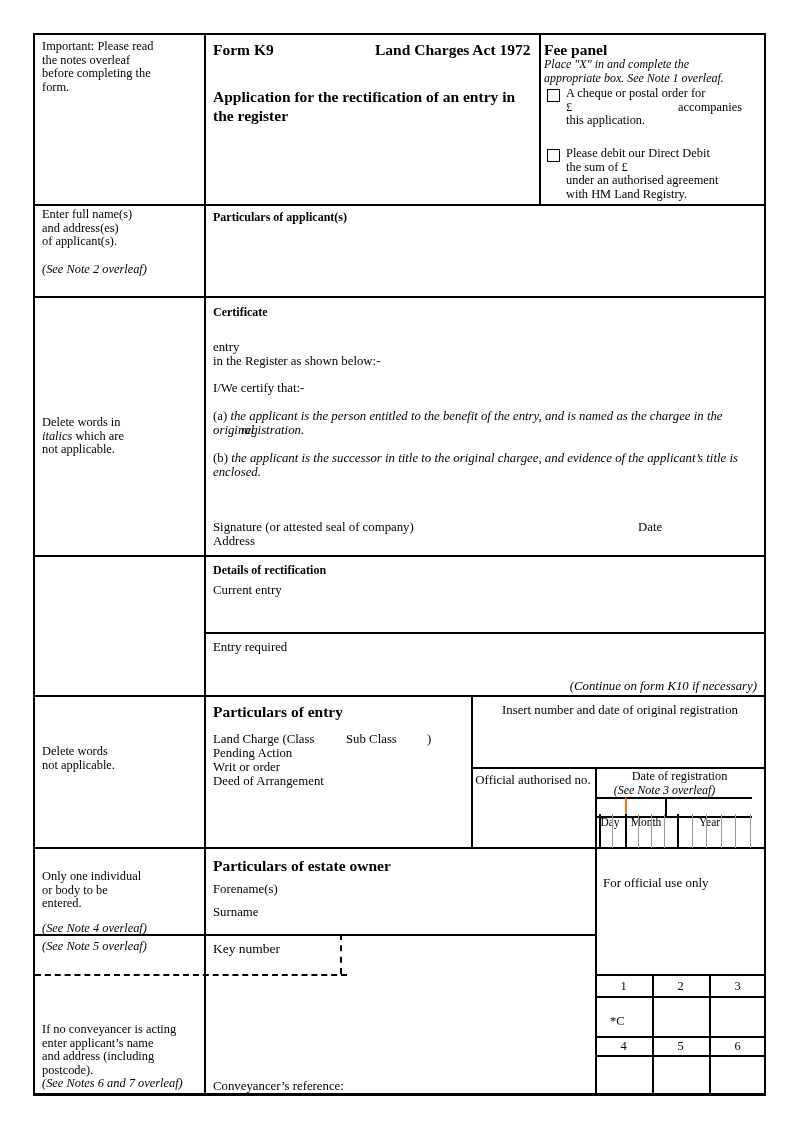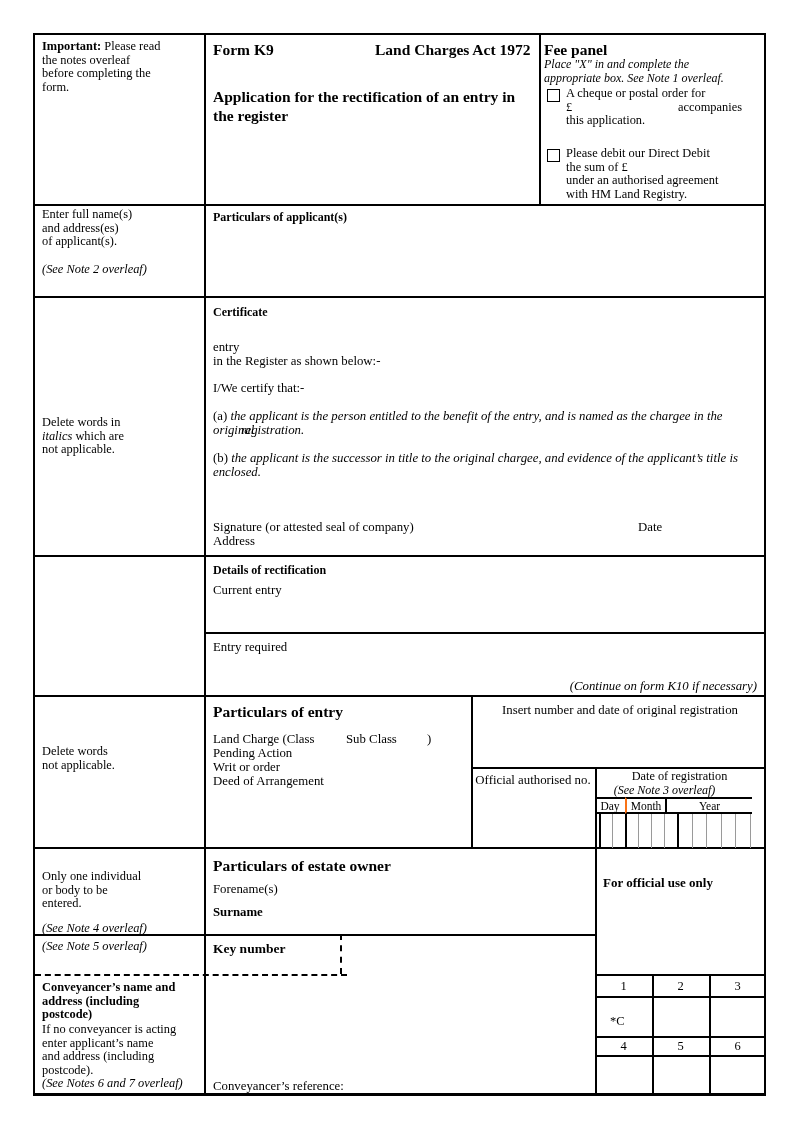--- a/index.html
+++ b/index.html
@@ -4,31 +4,31 @@
 <style>
   html,body{margin:0;padding:0;background:#fff}
   body{width:800px;height:1130px;position:relative;font-family:"Liberation Serif",serif;color:#000;-webkit-font-smoothing:antialiased}
   .form{position:absolute;left:33px;top:33px;width:729px;height:1058px;border:2px solid #000;border-bottom-width:3px;background:#fff}
   .t{position:absolute}
   .vl{position:absolute;width:2px;background:#000}
   .hl{position:absolute;height:2px;background:#000}
   .hl1{position:absolute;height:2px;background:#000}
   .dashh{position:absolute;border-top:2px dashed #000}
   .dashv{position:absolute;border-left:2px dashed #000}
-  .b{font-weight:bold}
+  .b{font-weight:normal}
   .i{font-style:italic}
   .pre{white-space:pre-line}
   .note{font-size:12.4px;line-height:13.6px}
   .body{font-size:12.8px;line-height:14px}
   .h1{font-size:15.5px;font-weight:bold;line-height:19px}
   .h2{font-size:12px;font-weight:bold}
   .checkbox{position:absolute;width:11px;height:11px;border:1.5px solid #000;background:#fff;box-sizing:content-box}
   .feeline{display:flex;justify-content:space-between;width:176px}
   .drow{position:absolute;display:flex}
-  .dhead{box-sizing:border-box;border-top:2px solid #000;border-bottom:2px solid #000;font-size:11.5px;text-align:center;line-height:13px;padding-top:1px}
+  .dhead{box-sizing:border-box;border-top:2px solid #000;border-bottom:2px solid #000;font-size:11.5px;text-align:center;line-height:13px;padding-top:17px}
   .dcell{box-sizing:border-box;height:34px;border-left:1px solid #9a9a9a}
   .dcell.dark{border-left:2px solid #000}
   .gridnum{position:absolute;width:57px;text-align:center;font-size:12.5px}
   .fill{position:absolute;background:transparent}
   .hang{padding-left:28px}
 </style>
 </head>
 <body>
 
 <div class="form">
@@ -64,23 +64,20 @@
 
   <div class="t note pre" style="left:7px;top:710px;width:150px">Delete words
 not applicable.</div>
 
   <div class="t note pre" style="left:7px;top:835px;width:150px">Only one individual
 or body to be
 entered.</div>
   <div class="t note i" style="left:7px;top:887px;width:150px">(See Note 4 overleaf)</div>
   <div class="t note i" style="left:7px;top:905px;width:150px">(See Note 5 overleaf)</div>
 
-  <div class="t note pre b" style="left:7px;top:946px;width:158px">Conveyancer’s name and
-address (including
-postcode)</div>
   <div class="t note pre" style="left:7px;top:988px;width:158px">If no conveyancer is acting
 enter applicant’s name
 and address (including
 postcode).</div>
   <div class="t note i" style="left:7px;top:1042px;width:158px">(See Notes 6 and 7 overleaf)</div>
 
   <div class="t h1" style="left:178px;top:5px;width:320px"><span>Form K9</span><span style="position:absolute;left:162px">Land Charges Act 1972</span></div>
   <div class="t h1" style="left:178px;top:52px;width:345px">Application for the rectification of an entry in</div>
   <div class="t h1" style="left:178px;top:71px;width:345px">the register</div>
 

